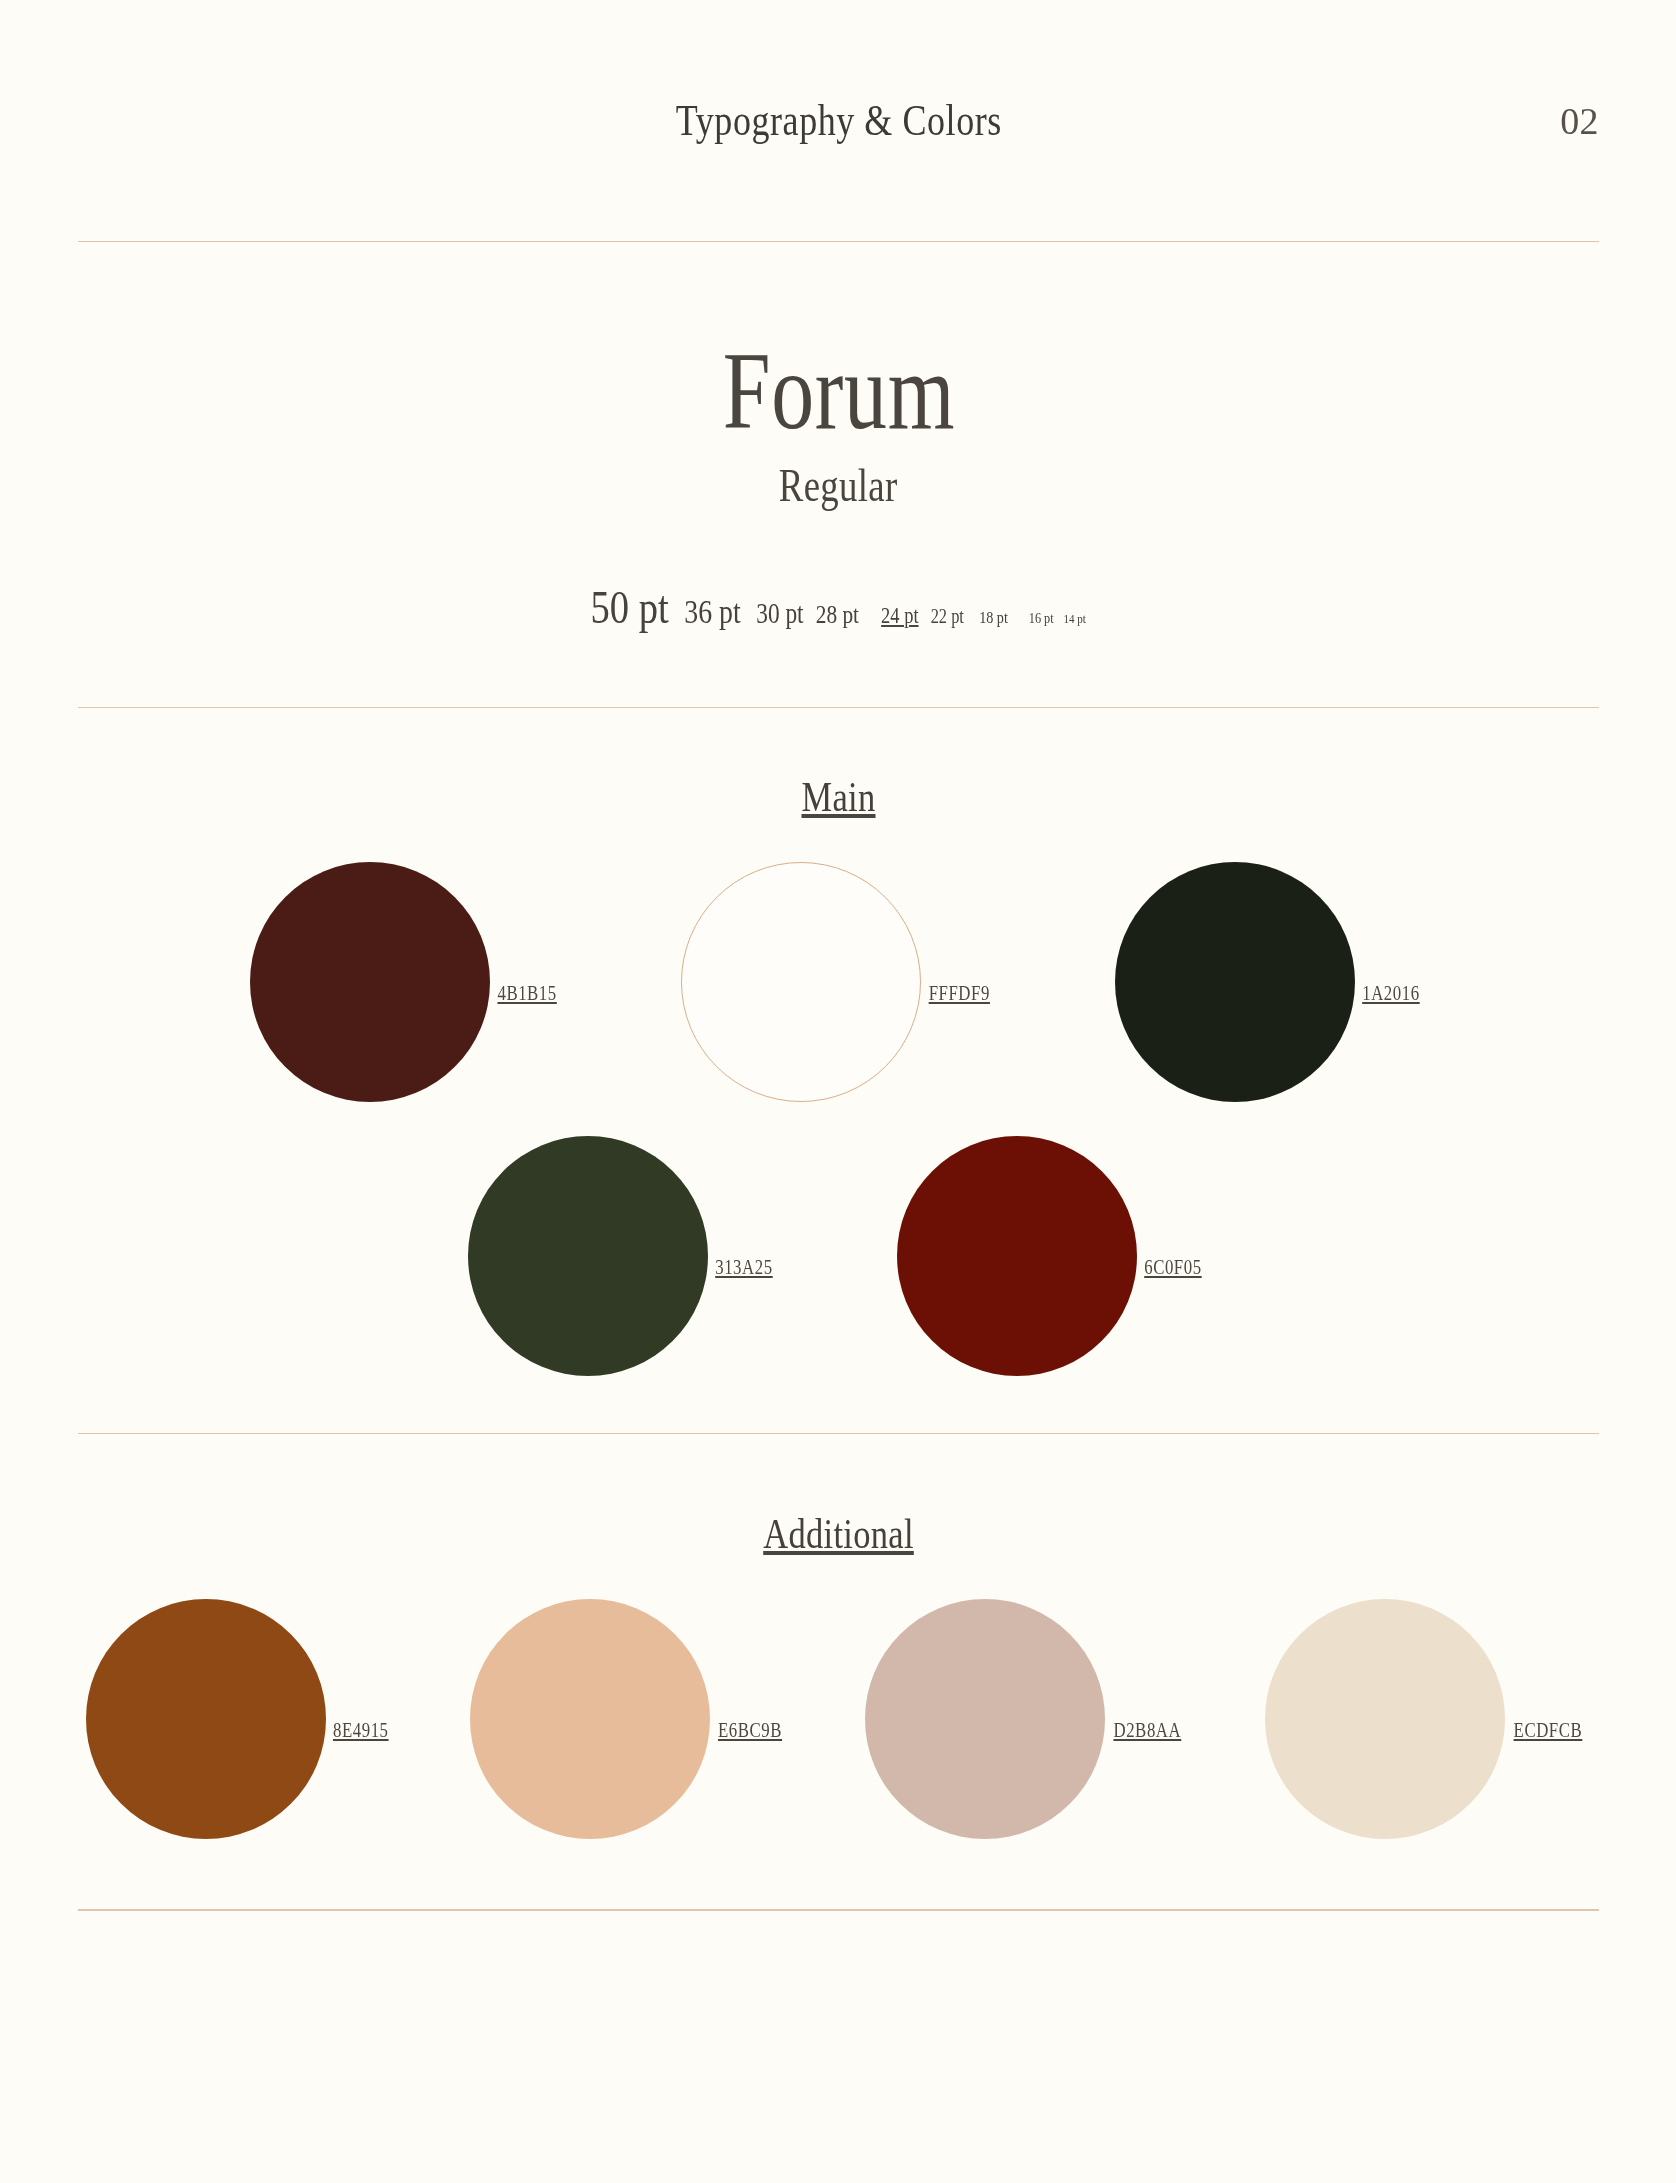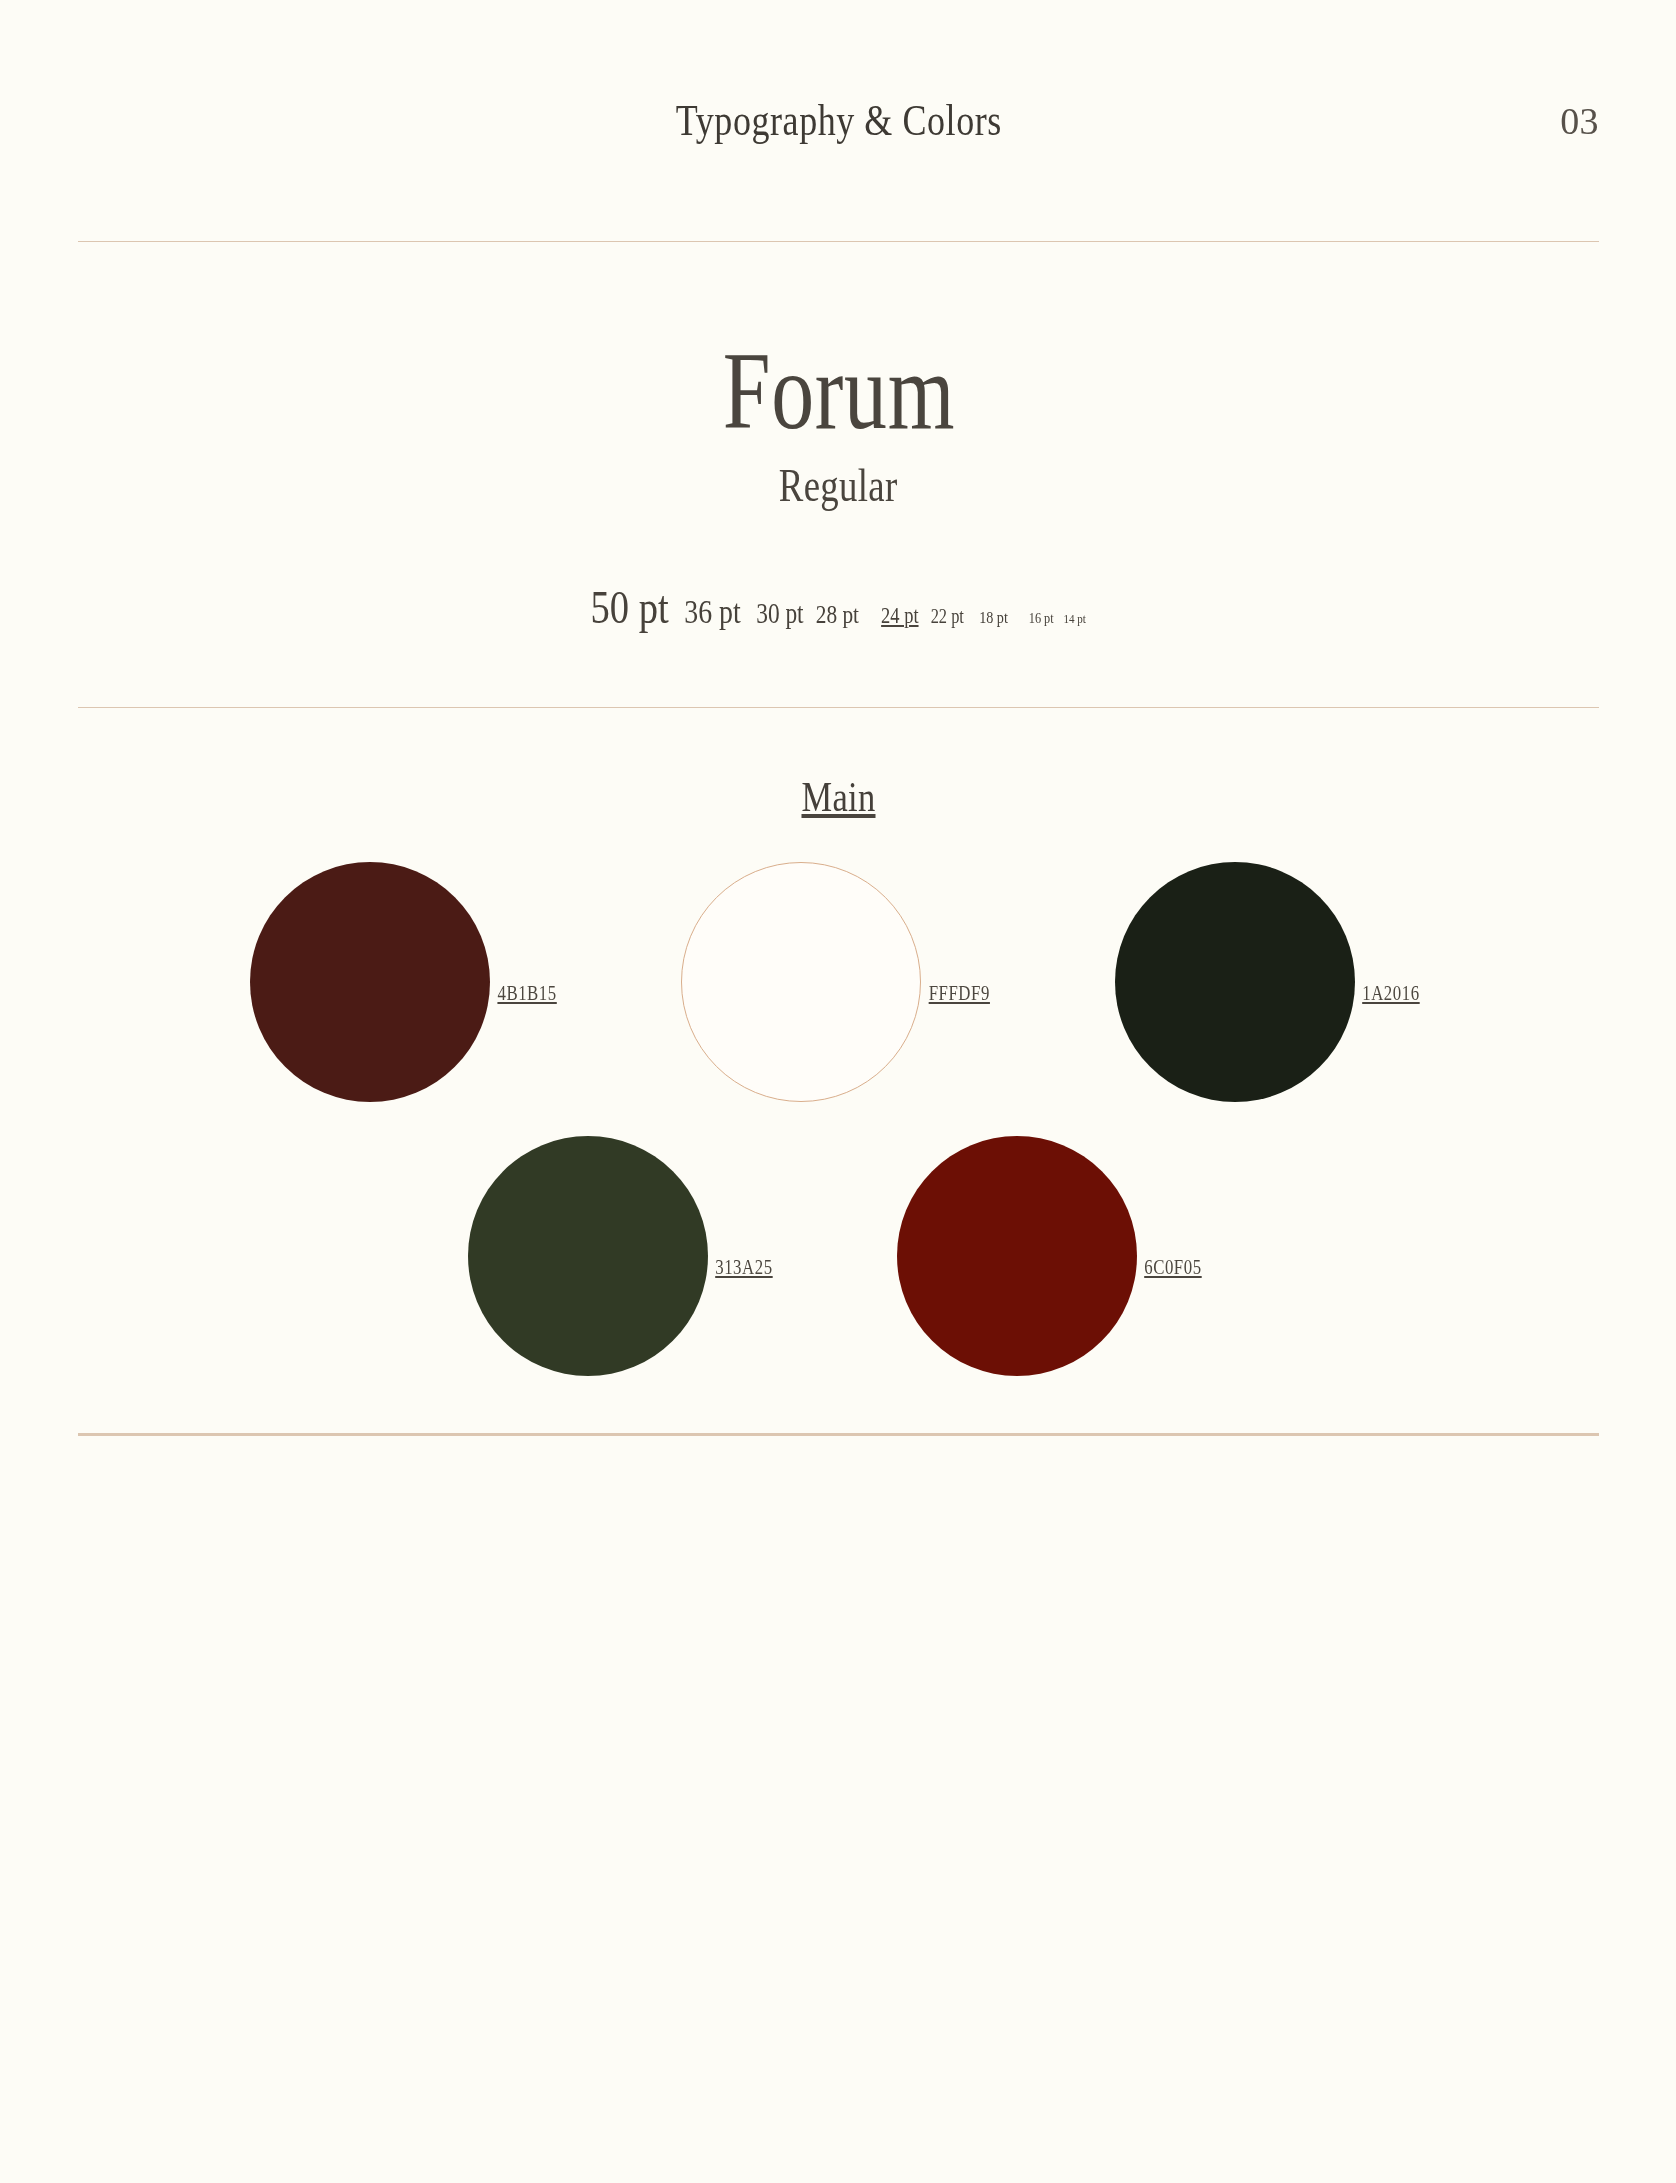--- a/index.html
+++ b/index.html
@@ -161,21 +161,21 @@
     white-space: nowrap;
   }
 </style>
 </head>
 <body>
 
 <div class="page">
 
   <div class="header">
     <div class="header-title">Typography &amp; Colors</div>
-    <div class="header-page-num">03</div>
+    <div class="header-page-num">02</div>
   </div>
 
   <div class="divider"></div>
 
   <div class="type-section">
     <div>
       <span class="type-name">Forum</span>
     </div>
     <div>
       <span class="type-weight">Regular</span>
@@ -236,17 +236,38 @@
         </div>
         <div class="swatch">
           <div class="swatch-circle main-size" style="background: rgb(108, 15, 5);"></div>
           <div class="swatch-label">6C0F05</div>
         </div>
       </div>
   </div>
 
   <div class="divider"></div>
 
+  <div class="color-section additional">
+    <div class="section-heading">Additional</div>
+    <div class="swatch-row additional-row">
+        <div class="swatch">
+          <div class="swatch-circle additional-size" style="background: rgb(142, 73, 21);"></div>
+          <div class="swatch-label">8E4915</div>
+        </div>
+        <div class="swatch">
+          <div class="swatch-circle additional-size" style="background: rgb(230, 188, 155);"></div>
+          <div class="swatch-label">E6BC9B</div>
+        </div>
+        <div class="swatch">
+          <div class="swatch-circle additional-size" style="background: rgb(210, 184, 170);"></div>
+          <div class="swatch-label">D2B8AA</div>
+        </div>
+        <div class="swatch">
+          <div class="swatch-circle additional-size" style="background: rgb(236, 223, 203);"></div>
+          <div class="swatch-label">ECDFCB</div>
+        </div>
+      </div>
+  </div>
 
   <div class="divider"></div>
 
 </div>
 
 
 </body></html>

